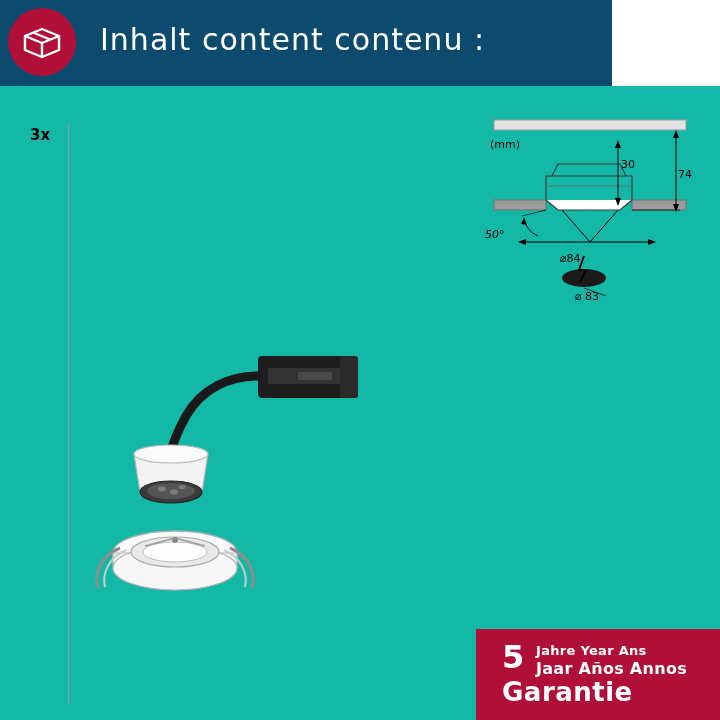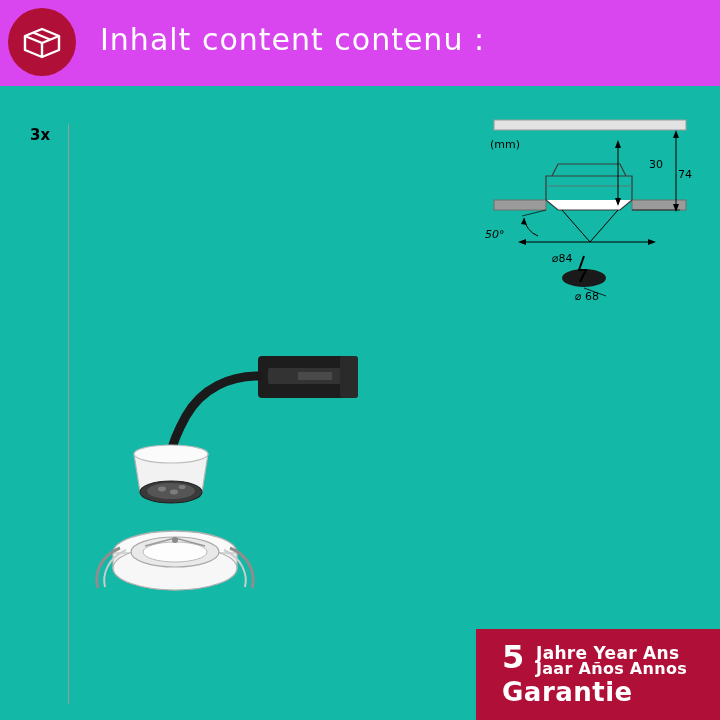--- a/index.html
+++ b/index.html
@@ -18,23 +18,23 @@
     position: relative;
     width: 720px;
     height: 720px;
   }
 
   
   .header {
     position: absolute;
     left: 0;
     top: 0;
-    width: 720px;
+    width: 612px;
     height: 86px;
-    background: #d946ef;
+    background: #0c4a6e;
     display: flex;
     align-items: center;
   }
   .logo-badge {
     position: absolute;
     left: 8px;
     top: 8px;
     width: 68px;
     height: 68px;
     border-radius: 50%;
@@ -107,24 +107,24 @@
     top: 32px;
     font-size: 11px;
     color: #000000;
     text-align: center;
   }
   .dim-text {
     position: absolute;
     font-size: 11px;
     color: #000000;
   }
-  .t30 { left: 141px; top: 52px; margin-left: 28px; }
+  .t30 { left: 141px; top: 52px; }
   .t45 { left: 198px; top: 62px; }
   .t50 { left: 5px; top: 122px; font-style: italic; }
-  .t84 { left: 72px; top: 146px; }
+  .t84 { left: 80px; top: 146px; }
   .t68 { left: 95px; top: 184px; }
 
   
   .warranty {
     position: absolute;
     left: 476px;
     top: 629px;
     width: 244px;
     height: 91px;
     background: #b01038;
@@ -135,21 +135,21 @@
     left: 26px;
     top: 12px;
     font-size: 32px;
     font-weight: bold;
     line-height: 32px;
   }
   .warranty .line1 {
     position: absolute;
     left: 60px;
     top: 14px;
-    font-size: 17px;
+    font-size: 13px;
     font-weight: bold;
     letter-spacing: 0.3px;
     white-space: nowrap;
   }
   .warranty .line2 {
     position: absolute;
     left: 60px;
     top: 30px;
     font-size: 16px;
     font-weight: bold;
@@ -266,21 +266,21 @@
           <ellipse cx="104" cy="172" rx="22" ry="9" fill="#1a1a1a"></ellipse>
           <path d="M104 150 L99 164 L106 164 L100 176" fill="none" stroke="#000000" stroke-width="2"></path>
           <line x1="104" y1="182" x2="126" y2="190" stroke="#000000" stroke-width="0.8"></line>
         </g>
       </svg>
       <div class="mm-label">(mm)</div>
       <div class="dim-text t30">30</div>
       <div class="dim-text t45">74</div>
       <div class="dim-text t50">50°</div>
       <div class="dim-text t84">⌀84</div>
-      <div class="dim-text t68">⌀ 68</div>
+      <div class="dim-text t68">⌀ 83</div>
     </div>
 
   </div>
 
   <div class="warranty">
     <div class="big5">5</div>
     <div class="line1">Jahre Year  Ans</div>
     <div class="line2">Jaar Años Annos</div>
     <div class="garantie">Garantie</div>
   </div>

